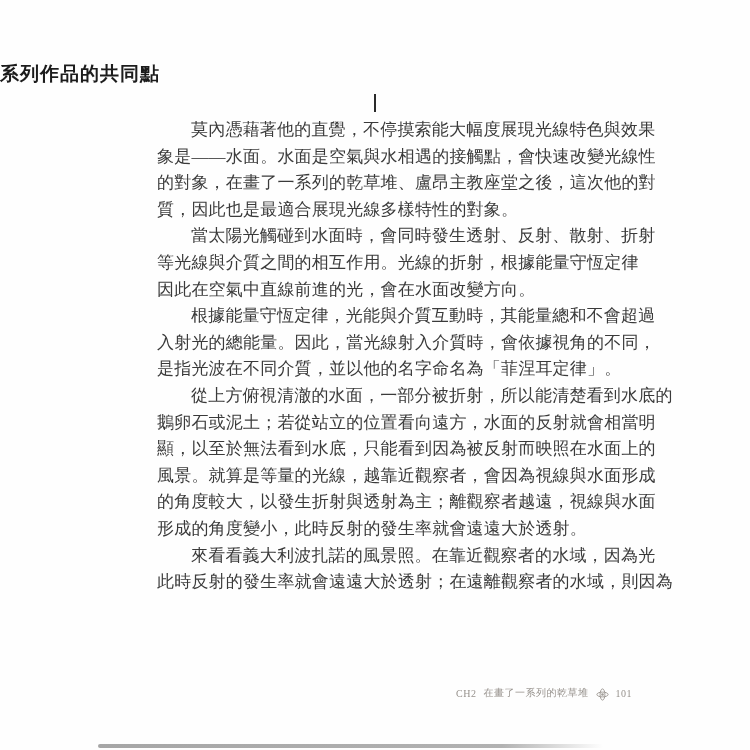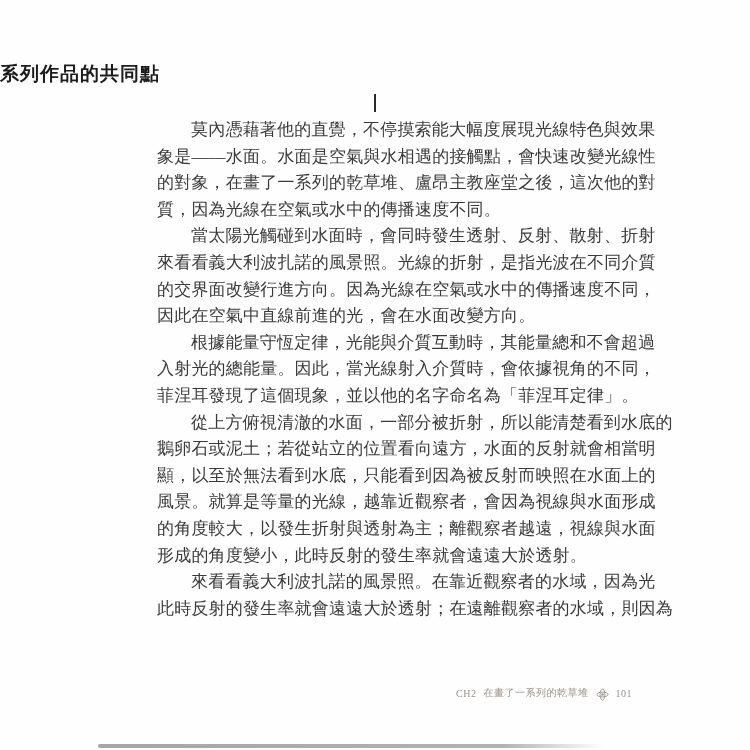--- a/index.html
+++ b/index.html
@@ -70,28 +70,27 @@
 <div class="stage">
 
   <h1 class="title">系列作品的共同點</h1>
 
   <div class="title-divider"></div>
 
   <div class="body-text">
     <div class="body-line indent">莫內憑藉著他的直覺，不停摸索能大幅度展現光線特色與效果</div>
     <div class="body-line">象是——水面。水面是空氣與水相遇的接觸點，會快速改變光線性</div>
     <div class="body-line">的對象，在畫了一系列的乾草堆、盧昂主教座堂之後，這次他的對</div>
-    <div class="body-line">質，因為光線在空氣或水中的傳播速度不同。</div>
+    <div class="body-line">質，因此也是最適合展現光線多樣特性的對象。</div>
     <div class="body-line indent">當太陽光觸碰到水面時，會同時發生透射、反射、散射、折射</div>
-    <div class="body-line">來看看義大利波扎諾的風景照。光線的折射，是指光波在不同介質</div>
-    <div class="body-line">的交界面改變行進方向。因為光線在空氣或水中的傳播速度不同，</div>
+    <div class="body-line">等光線與介質之間的相互作用。光線的折射，根據能量守恆定律</div>
     <div class="body-line">因此在空氣中直線前進的光，會在水面改變方向。</div>
     <div class="body-line indent">根據能量守恆定律，光能與介質互動時，其能量總和不會超過</div>
     <div class="body-line">入射光的總能量。因此，當光線射入介質時，會依據視角的不同，</div>
-    <div class="body-line">菲涅耳發現了這個現象，並以他的名字命名為「菲涅耳定律」。</div>
+    <div class="body-line">是指光波在不同介質，並以他的名字命名為「菲涅耳定律」。</div>
     <div class="body-line indent">從上方俯視清澈的水面，一部分被折射，所以能清楚看到水底的</div>
     <div class="body-line">鵝卵石或泥土；若從站立的位置看向遠方，水面的反射就會相當明</div>
     <div class="body-line">顯，以至於無法看到水底，只能看到因為被反射而映照在水面上的</div>
     <div class="body-line">風景。就算是等量的光線，越靠近觀察者，會因為視線與水面形成</div>
     <div class="body-line">的角度較大，以發生折射與透射為主；離觀察者越遠，視線與水面</div>
     <div class="body-line">形成的角度變小，此時反射的發生率就會遠遠大於透射。</div>
     <div class="body-line indent">來看看義大利波扎諾的風景照。在靠近觀察者的水域，因為光</div>
     <div class="body-line">此時反射的發生率就會遠遠大於透射；在遠離觀察者的水域，則因為</div>
   </div>
 

